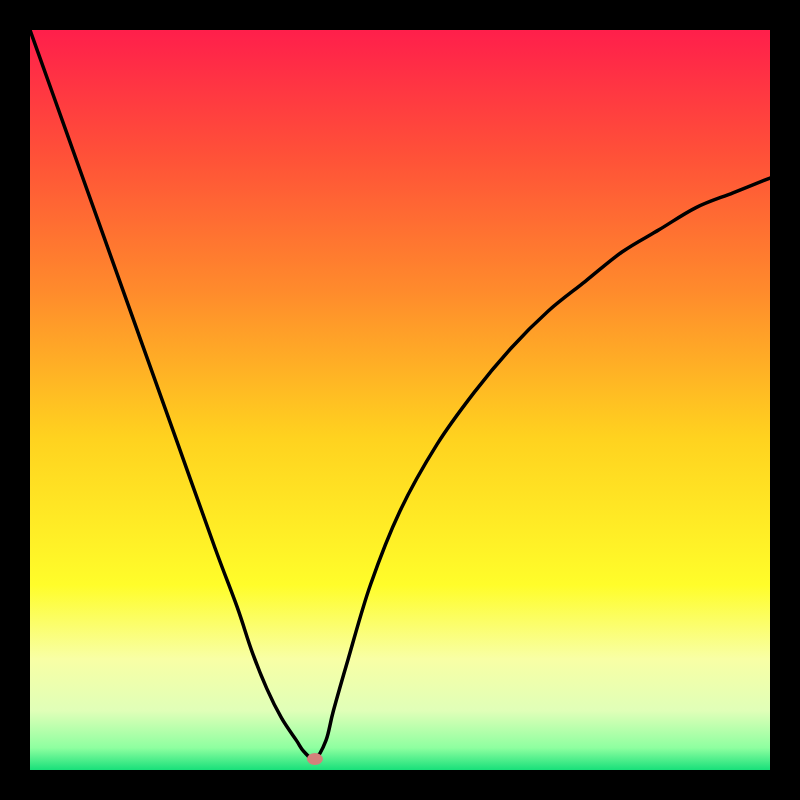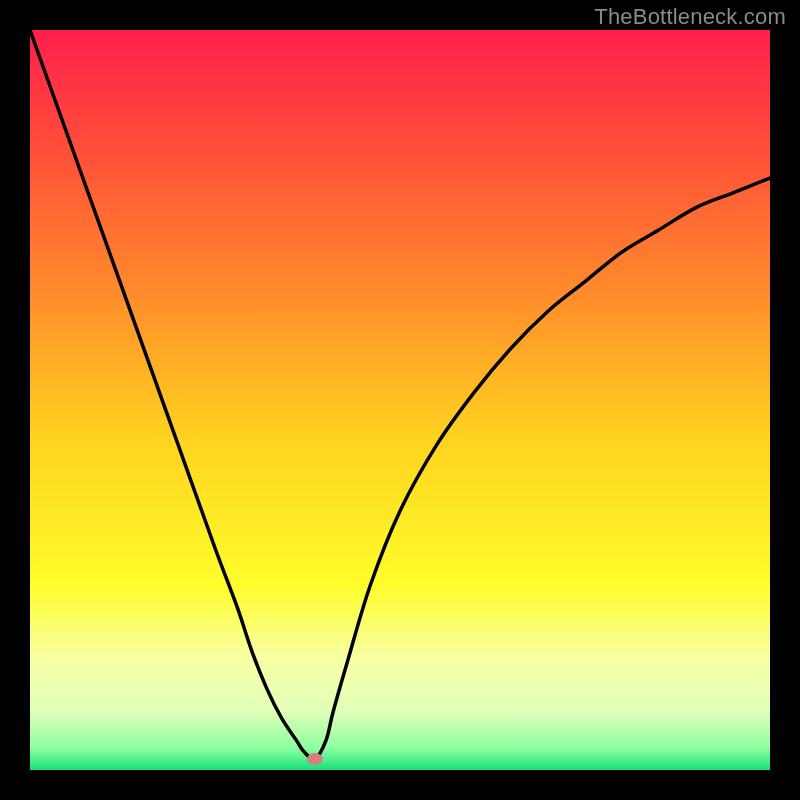--- a/index.html
+++ b/index.html
@@ -51,14 +51,13 @@
           <stop offset="85%" stop-color="#f8ffa5"></stop>
           <stop offset="92%" stop-color="#e0ffb8"></stop>
           <stop offset="97%" stop-color="#8effa0"></stop>
           <stop offset="100%" stop-color="#18e07a"></stop>
         </linearGradient>
     </defs>
     <rect x="0" y="0" width="740" height="740" fill="url(#bg-grad)"></rect>
     <path id="curve-path" fill="none" stroke="#000" stroke-width="3.5" stroke-linecap="round" stroke-linejoin="round" d="M 0 0 C 6.166666666666667 17.26666666666667 24.666666666666664 69.06666666666669 37 103.60000000000002 C 49.333333333333336 138.13333333333335 61.666666666666664 172.6666666666667 74 207.20000000000005 C 86.33333333333333 241.73333333333338 98.66666666666667 276.2666666666667 111 310.8 C 123.33333333333333 345.3333333333333 135.66666666666666 379.8666666666667 148 414.4 C 160.33333333333334 448.9333333333333 175.13333333333333 490.8666666666667 185 518 C 194.86666666666667 545.1333333333333 201.03333333333336 559.9333333333334 207.20000000000002 577.2 C 213.36666666666667 594.4666666666667 217.06666666666666 608.0333333333333 222 621.6 C 226.93333333333334 635.1666666666667 231.86666666666667 647.5 236.8 658.6 C 241.73333333333335 669.7 246.66666666666669 679.5666666666667 251.60000000000002 688.2 C 256.53333333333336 696.8333333333334 262.7 704.85 266.4 710.4 C 270.09999999999997 715.9499999999999 270.7166666666667 718.4166666666666 273.8 721.5 C 276.8833333333333 724.5833333333334 281.20000000000005 730.75 284.90000000000003 728.9 C 288.6 727.05 292.9166666666667 718.4166666666666 296 710.4 C 299.0833333333333 702.3833333333333 299.7 694.3666666666666 303.4 680.8 C 307.09999999999997 667.2333333333333 312.0333333333333 649.9666666666667 318.2 629 C 324.3666666666667 608.0333333333333 331.7666666666667 579.6666666666666 340.40000000000003 555 C 349.03333333333336 530.3333333333334 358.9 504.43333333333334 370 481 C 381.1 457.56666666666666 394.66666666666674 434.1333333333333 407.00000000000006 414.4 C 419.33333333333337 394.66666666666663 431.6666666666667 378.63333333333327 444 362.59999999999997 C 456.3333333333333 346.56666666666666 468.6666666666667 331.7666666666667 481 318.20000000000005 C 493.3333333333333 304.6333333333334 505.6666666666667 292.3 518 281.2 C 530.3333333333334 270.09999999999997 542.6666666666666 261.46666666666664 555 251.59999999999997 C 567.3333333333334 241.7333333333333 579.6666666666666 230.63333333333333 592 222 C 604.3333333333334 213.36666666666667 616.6666666666666 207.20000000000007 629 199.80000000000007 C 641.3333333333334 192.40000000000006 653.6666666666666 183.7666666666667 666 177.60000000000002 C 678.3333333333334 171.43333333333334 690.6666666666666 167.7333333333333 703 162.79999999999995 C 715.3333333333334 157.86666666666662 733.8333333333334 150.46666666666667 740 148"></path>
     <ellipse id="marker" rx="8" ry="6" cx="284.90000000000003" cy="728.9" fill="#d4817b"></ellipse>
   </svg>
-  <div class="watermark">TheBottleneck.com</div>
 </div>
 
 </body></html>

